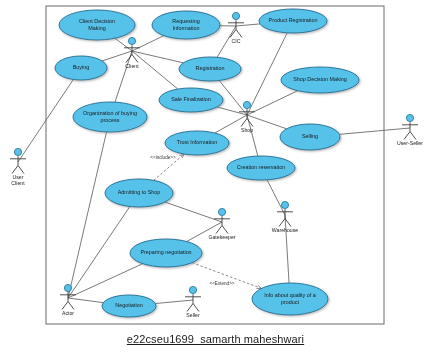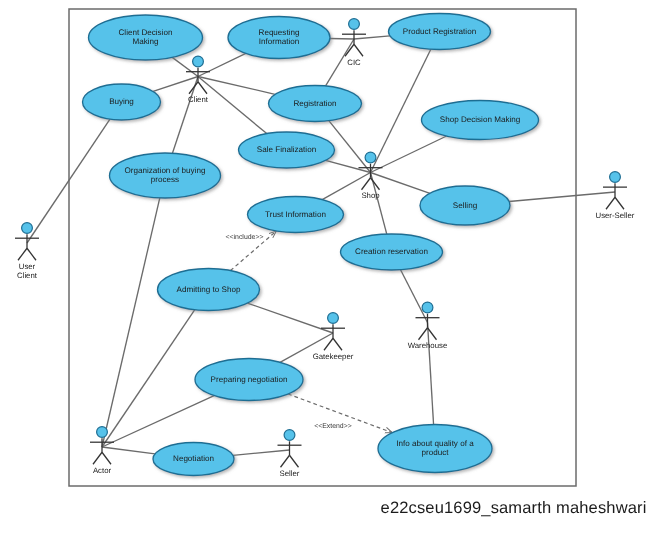--- a/index.html
+++ b/index.html
@@ -3,22 +3,22 @@
 <meta charset="utf-8">
 <style>
   html,body{margin:0;padding:0;background:#ffffff;}
   body{width:431px;height:360px;overflow:hidden;
        font-family:"Liberation Sans","DejaVu Sans",sans-serif;}
   #stage{position:relative;width:431px;height:360px;}
   #svg{position:absolute;left:0;top:0;width:431px;height:360px;}
   .uc-label{font-size:5.4px;fill:#1b1b1b;text-anchor:middle;dominant-baseline:middle;}
   .actor-label{font-size:5.2px;fill:#1b1b1b;text-anchor:middle;}
   .stereo-label{font-size:4.6px;fill:#333333;text-anchor:middle;}
-  .caption{position:absolute;left:0;top:333px;width:431px;text-align:right;
-           font-size:11px;color:#1b1b1b;letter-spacing:.1px;}
+  .caption{position:absolute;left:0;top:333px;width:431px;text-align:center;
+           font-size:11px;color:#1b1b1b;letter-spacing:.1px;text-decoration:underline;}
 </style>
 </head>
 <body>
 
 <div id="stage">
 
   <svg id="svg" viewBox="0 0 431 360">
     <defs>
       <marker id="openArrow" markerWidth="7" markerHeight="7" refX="6" refY="3" orient="auto" markerUnits="strokeWidth">
         <path d="M0,0.6 L6,3 L0,5.4" fill="none" stroke="#6b6b6b" stroke-width="0.8"></path>

